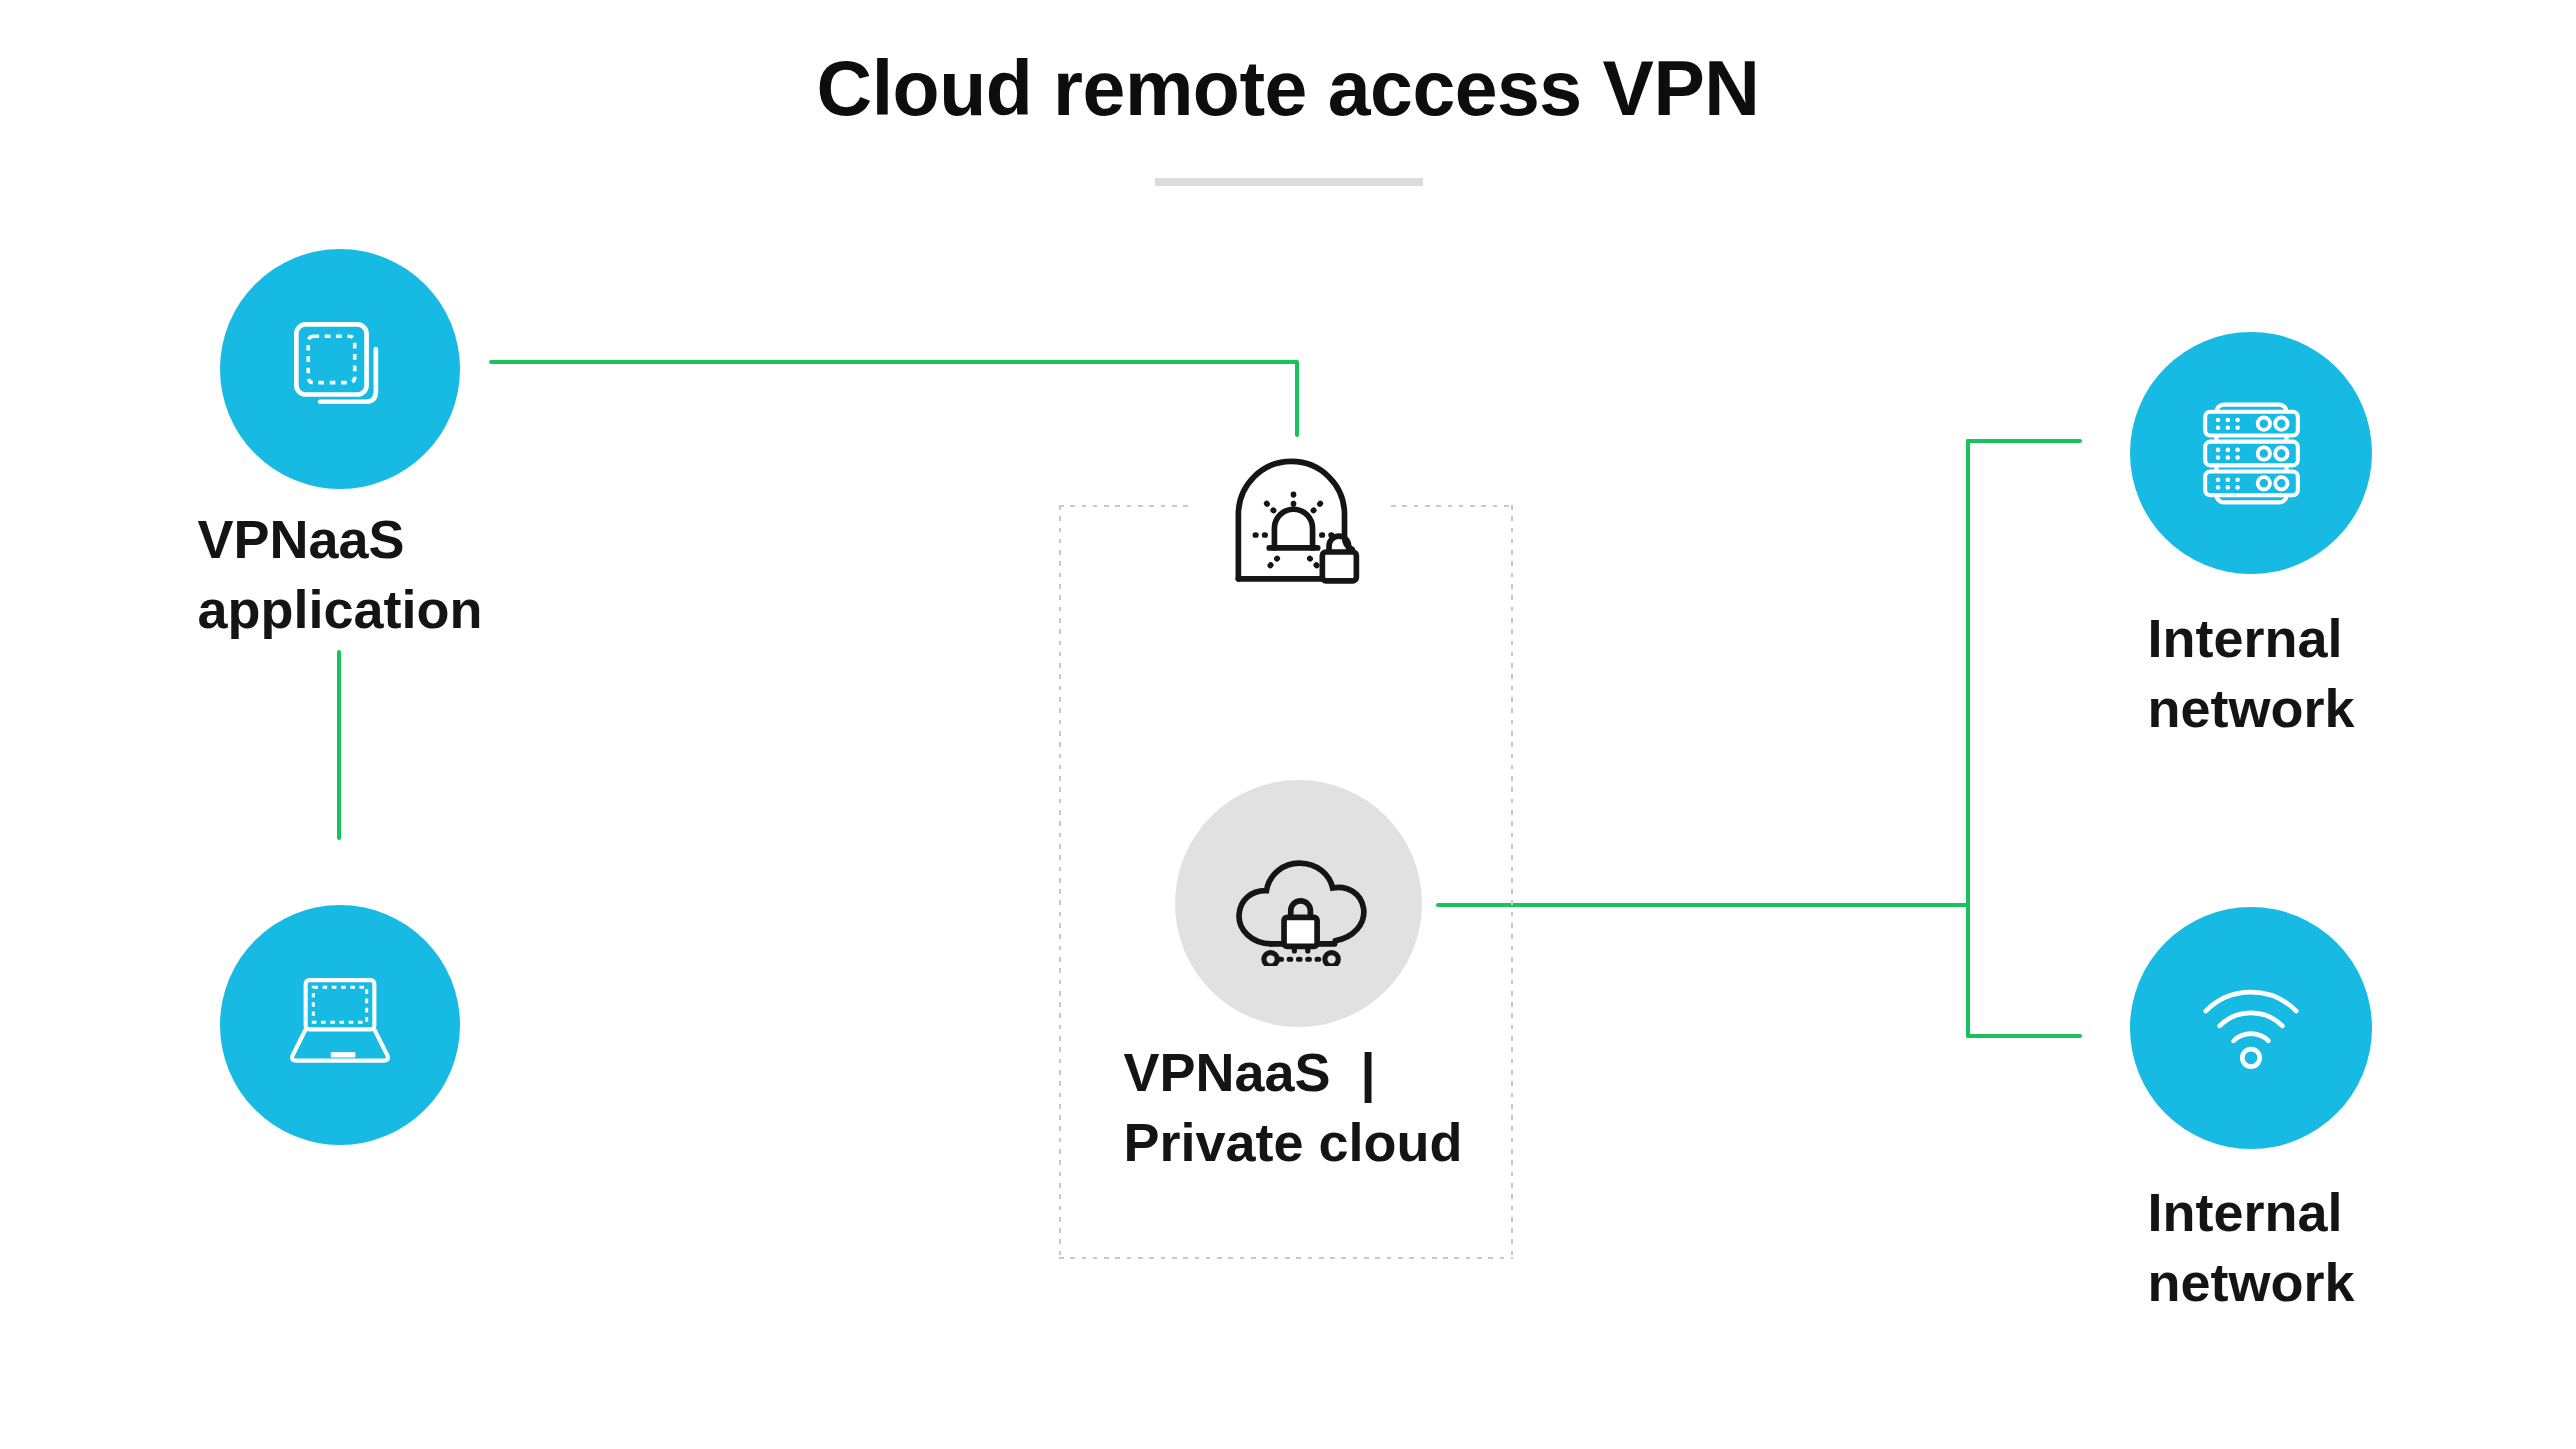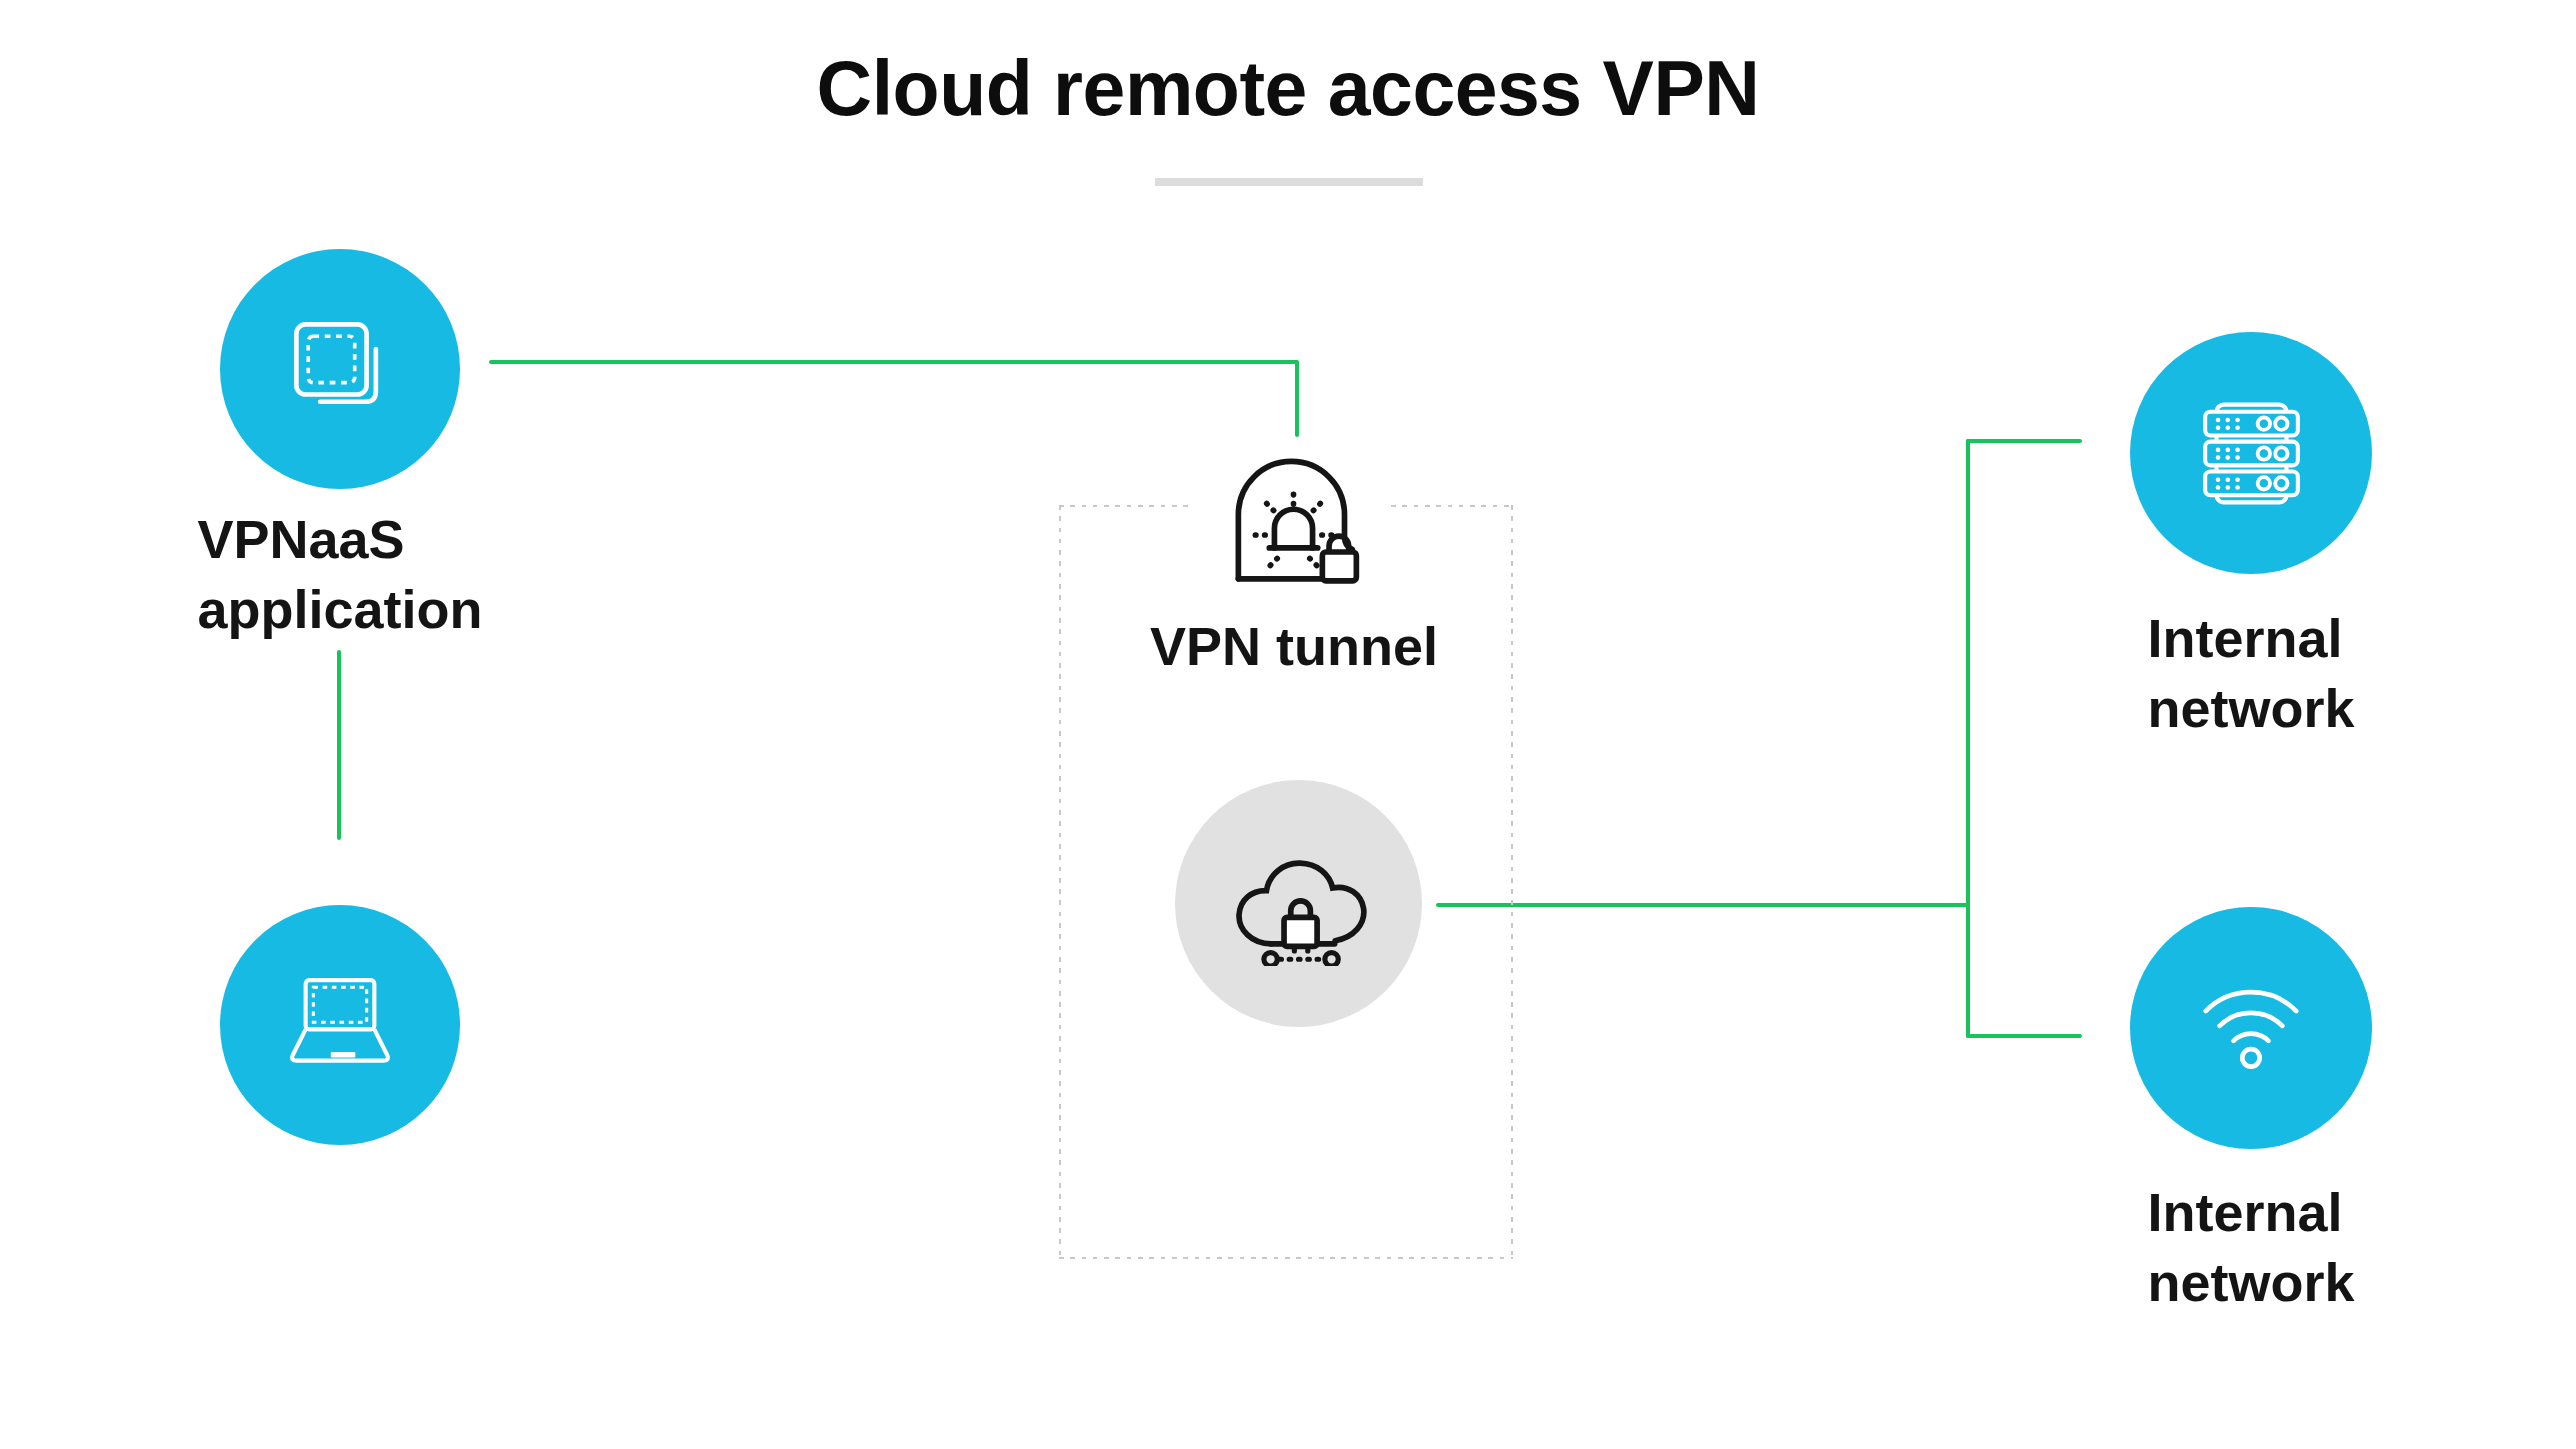--- a/index.html
+++ b/index.html
@@ -83,37 +83,38 @@
         <path d="M203 165 H168"></path>
         <path d="M84 224 L103 205"></path>
         <path d="M174 224 L155 205"></path>
       </g>
       <path d="M82 190 H176" stroke-width="11" stroke-linecap="round"></path>
       <path d="M92 190 V152 A37 37 0 0 1 166 152 V190" stroke-width="11" stroke-linecap="round"></path>
       <path d="M198 198 V186 A19 19 0 0 1 236 186 V198" stroke-width="11" stroke-linecap="round"></path>
       <rect x="185" y="198" width="66" height="56" rx="7" fill="#ffffff" stroke-width="11"></rect>
     </svg>
   </div>
-  <div class="lbl" style="left:1294px;top:611px">VPN tunnel</div>
 
   <div class="node gray" style="left:1175px;top:780px;width:247px;height:247px">
     <svg width="155" height="124" viewBox="0 0 300 240" fill="none" stroke="#151515">
       <path d="M97 197 C60 197 33 170 35 140 C37 112 59 93 88 94 C93 62 122 40 153 41 C186 42 210 62 216 89 C246 83 272 101 276 129 C280 158 257 185 221 191" stroke-width="11" stroke-linecap="round"></path>
       <path d="M97 197 H220" stroke-width="11" stroke-linecap="round"></path>
       <path d="M135 146 V133 A19 19 0 0 1 173 133 V146" stroke-width="11" stroke-linecap="round"></path>
       <rect x="122" y="146" width="64" height="56" rx="6" fill="#ffffff" stroke-width="11"></rect>
       <g stroke-width="10" stroke-linecap="round">
         <circle cx="96" cy="227" r="13"></circle>
         <circle cx="214" cy="227" r="13"></circle>
         <path d="M114 227 H197" stroke-dasharray="3 15"></path>
         <path d="M142 208 V224" stroke-dasharray="3 13"></path>
         <path d="M168 208 V224" stroke-dasharray="3 13"></path>
       </g>
     </svg>
   </div>
+  <div class="lbl" style="left:1293px;top:1037px">VPNaaS&nbsp; |
+Private cloud</div>
 
   <div class="node cyan" style="left:2130px;top:332px;width:242px;height:242px">
     <svg width="103" height="103" viewBox="0 0 200 200" fill="none" stroke="#ffffff">
       <rect x="32" y="5" width="136" height="190" rx="14" stroke-width="8"></rect>
       <g>
         <rect x="10" y="19" width="180" height="46" rx="10" stroke-width="8" fill="#17bae3"></rect>
         <rect x="10" y="77" width="180" height="46" rx="10" stroke-width="8" fill="#17bae3"></rect>
         <rect x="10" y="135" width="180" height="46" rx="10" stroke-width="8" fill="#17bae3"></rect>
       </g>
       <g fill="#ffffff" stroke="none">

